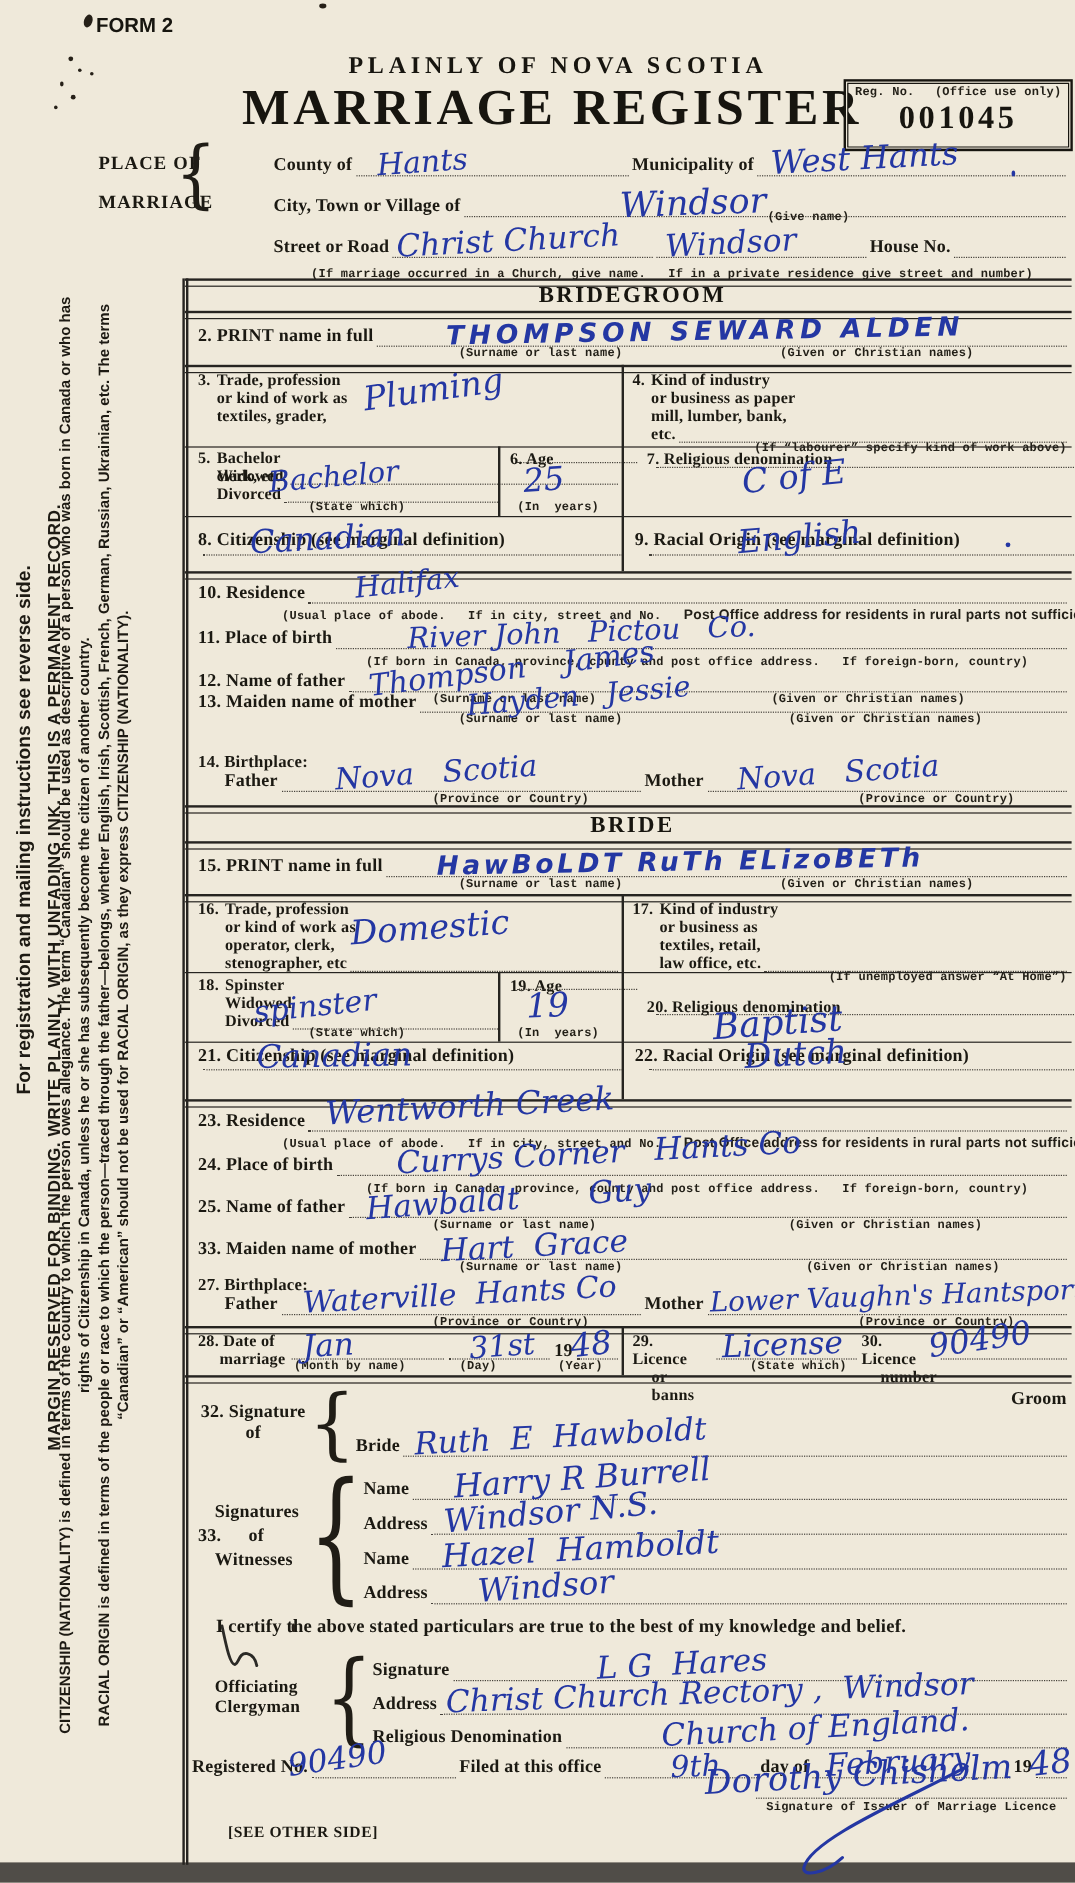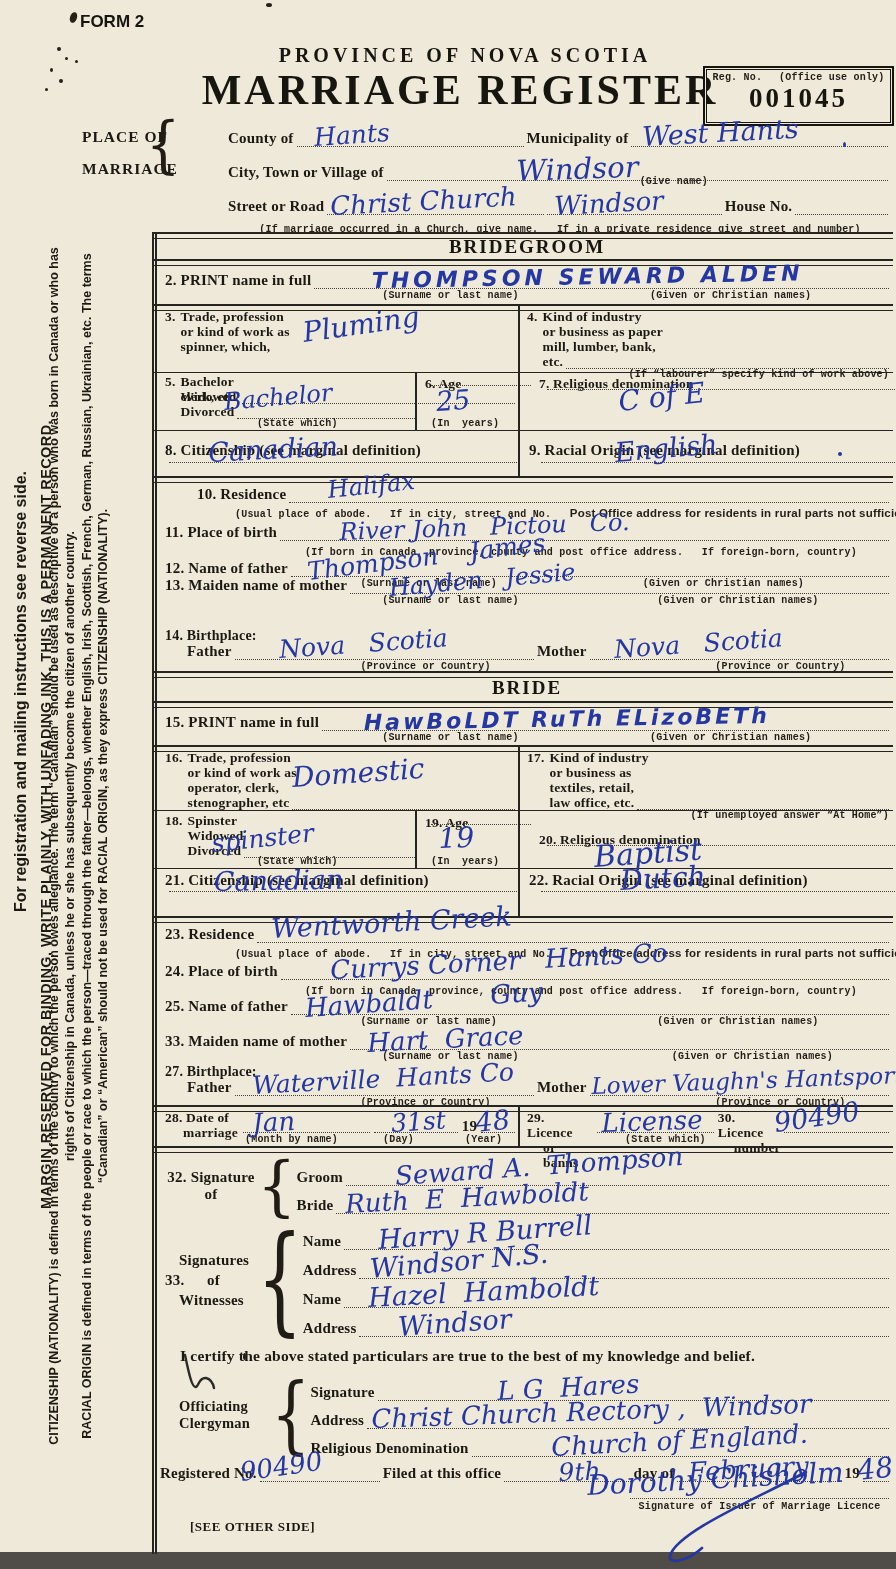--- a/index.html
+++ b/index.html
@@ -52,21 +52,21 @@
 <div class="speck" style="left:57px;top:47px;width:4px;height:4px;"></div>
 <div class="speck" style="left:65px;top:57px;width:3px;height:3px;"></div>
 <div class="speck" style="left:75px;top:60px;width:3px;height:3px;"></div>
 <div class="speck" style="left:50px;top:68px;width:3px;height:4px;"></div>
 <div class="speck" style="left:59px;top:79px;width:4px;height:4px;"></div>
 <div class="speck" style="left:45px;top:88px;width:3px;height:3px;"></div>
 <div class="speck blue" style="left:838px;top:452px;width:4px;height:4px;"></div>
 <div class="speck blue" style="left:843px;top:142px;width:3px;height:5px;"></div>
 
 <div class="abs" style="left:80px;top:12px;font-family:'Liberation Sans',sans-serif;font-weight:bold;font-size:17px;">FORM 2</div>
-<div class="abs" style="left:165px;top:44px;width:600px;text-align:center;font-weight:bold;font-size:20px;letter-spacing:4px;">PROVINCE OF NOVA SCOTIA</div>
+<div class="abs" style="left:165px;top:44px;width:600px;text-align:center;font-weight:bold;font-size:20px;letter-spacing:4px;">PLAINLY OF NOVA SCOTIA</div>
 <div class="abs" style="left:150px;top:66px;width:620px;text-align:center;font-weight:bold;font-size:42px;letter-spacing:3px;">MARRIAGE REGISTER</div>
 
 <div class="regbox">
   <div style="display:flex;justify-content:space-between;width:92%;margin-top:4px;">
     <span class="cap">Reg. No.</span>
     <span class="cap">(Office use only)</span>
   </div>
   <div style="font-weight:bold;font-size:27px;letter-spacing:3px;margin-top:0;">001045</div>
 </div>
 
@@ -142,21 +142,21 @@
   </div>
 </div>
 
 <div class="row" style="top:309px;height:61px;display:flex;">
   <div class="col" style="width:350px;">
     <div style="display:flex;gap:5px;">
       <span class="lbl sm">3.</span>
       <div style="flex:1;">
         <div class="lbl sm">Trade, profession</div>
         <div class="lbl sm">or kind of work as</div>
-        <div class="lbl sm">spinner,   which,</div>
+        <div class="lbl sm">textiles,   grader,</div>
         <div class="field" style="height:15px;margin-top:35px;">
             <span class="lbl sm">clerk, etc.</span>
             <span class="dots"></span>
           </div>
       </div>
     </div>
     <i class="hw" style="left:140px;top:10px;bottom:auto;font-size:28px;transform:rotate(-8deg);">Pluming</i>
   </div>
   <div class="col" style="flex:1;padding-left:12px;">
     <div style="display:flex;gap:5px;">
@@ -213,21 +213,21 @@
   </div>
   <div class="col" style="flex:1;padding-left:14px;">
     <span class="lbl"><span>9.</span> <span>Racial Origin (see marginal definition)</span></span>
     <div class="dots abs" style="left:12px;right:0;bottom:4px;">
       <i class="hw" style="left:75px;font-size:27px;transform:rotate(-5deg);">English</i>
     </div>
   </div>
 </div>
 
 <div class="row" style="top:481px;height:37px;">
-  <div class="field" style="height:22px;margin-left:32px;">
+  <div class="field" style="height:22px;">
     <span class="lbl"><span>10.</span> <span>Residence</span></span>
     <span class="dots">
       <i class="hw" style="left:40px;font-size:24px;transform:rotate(-6deg);bottom:0;">Halifax</i>
     </span>
   </div>
   <div style="padding-left:70px;"><span class="cap">(Usual place of abode.   If in city, street and No.   </span><span class="cap capsans">Post Office address for residents in rural parts not sufficient)</span></div>
 </div>
 
 <div class="row" style="top:519px;height:37px;">
   <div class="field" style="height:22px;">
@@ -478,21 +478,21 @@
   </div>
 </div>
 
 <div class="row" style="top:1156px;height:60px;display:flex;align-items:center;">
   <div style="width:92px;text-align:center;">
     <div class="lbl"><span>32.</span> <span>Signature</span></div>
     <div class="lbl">of</div>
   </div>
   <span class="brace" style="font-size:62px;transform:scaleY(1.05);"></span>
   <div style="flex:1;">
-    <div class="field" style="height:28px;">
+    <div class="field" style="height:28px;flex-direction:column;">
       <span class="lbl">Groom</span>
       <span class="dots">
         <i class="hw" style="left:50px;font-size:26px;transform:rotate(-4deg);">Seward A.  Thompson</i>
       </span>
     </div>
     <div class="field" style="height:28px;">
       <span class="lbl">Bride</span>
       <span class="dots">
         <i class="hw" style="left:10px;font-size:26px;transform:rotate(-3deg);">Ruth  E  Hawboldt</i>
       </span>

